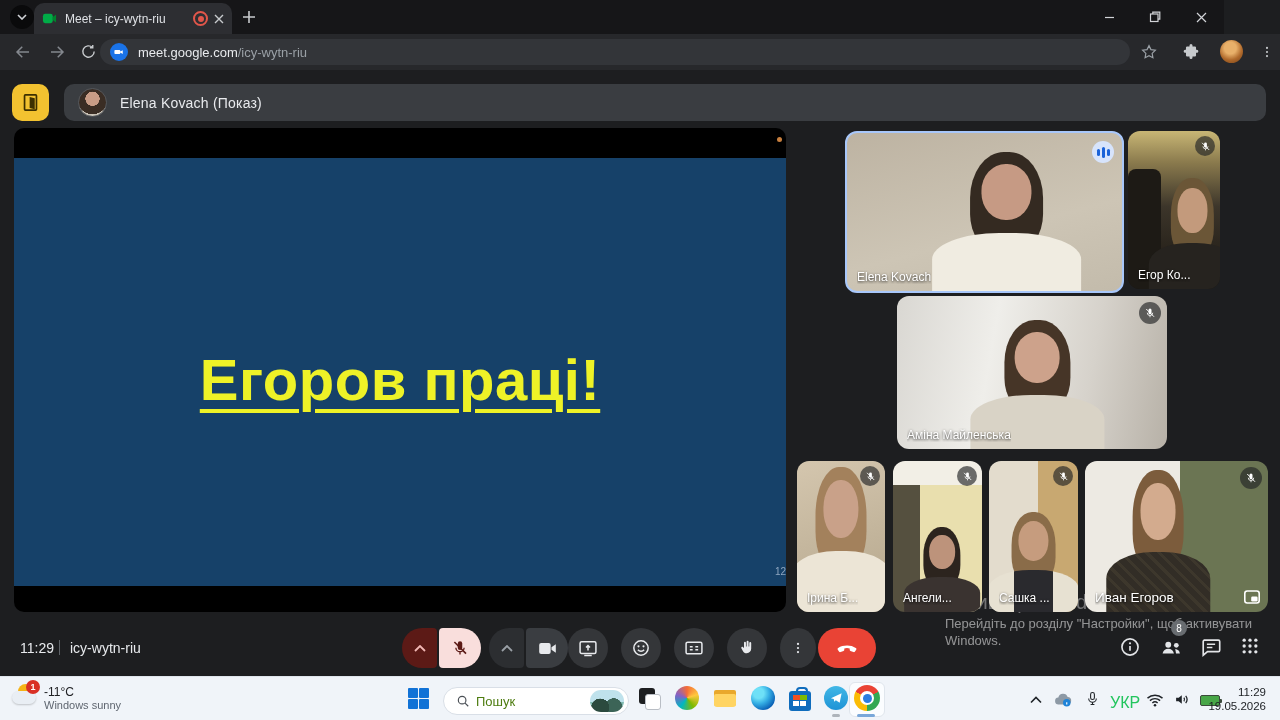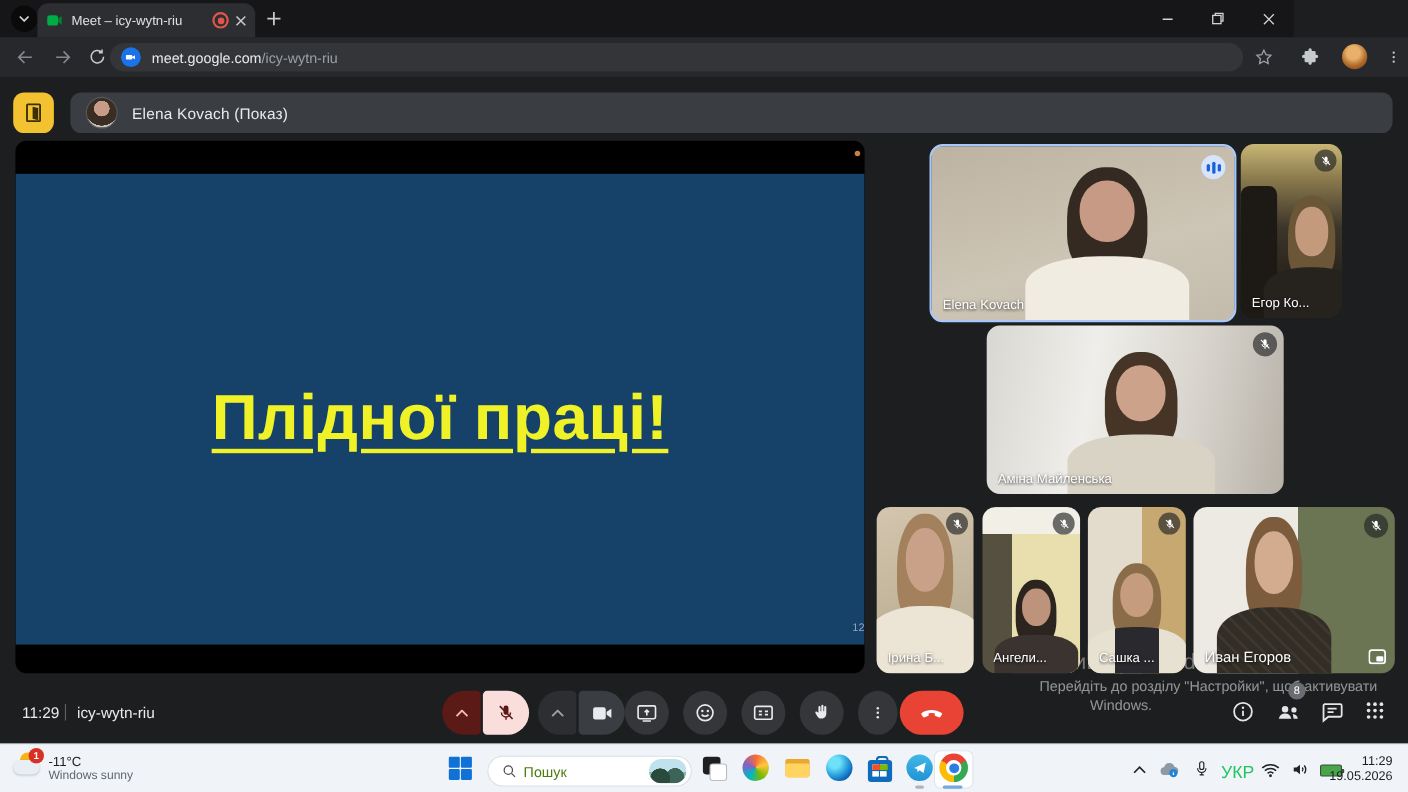--- a/index.html
+++ b/index.html
@@ -1,20 +1,20 @@
 <!DOCTYPE html>
 <html><head>
 <meta charset="utf-8">
 <style>
   html,body{margin:0;padding:0;background:#000;}
   #root{position:relative;width:1280px;height:720px;overflow:hidden;font-family:"Liberation Sans",sans-serif;background:#1d1e20;-webkit-font-smoothing:antialiased;}
   svg{display:block;}
 
   
-  .frame{position:absolute;left:0;top:0;width:1176px;height:34px;background:#161618;}
+  .frame{position:absolute;left:0;top:0;width:1176px;height:34px;background:#161618;padding-left:48px;}
   .tab-search{position:absolute;left:10px;top:5px;width:24px;height:24px;border-radius:50%;background:#0a0a0b;display:flex;align-items:center;justify-content:center;color:#cfd2d6;}
   .tab{position:absolute;left:34px;top:3px;width:198px;height:31px;background:#2d2e32;border-radius:10px 10px 0 0;display:flex;align-items:center;padding:0 8px;box-sizing:border-box;}
   .tab-title{flex:1;margin-left:8px;font-size:12px;color:#dfe1e5;white-space:nowrap;overflow:hidden;text-overflow:ellipsis;}
   .rec-dot{width:11px;height:11px;border-radius:50%;border:2px solid #e1564a;position:relative;margin:0 6px;}
   .rec-dot::after{content:'';position:absolute;left:2.5px;top:2.5px;width:6px;height:6px;border-radius:50%;background:#e1564a;}
   .tab-close{color:#c7cacd;}
   .newtab{position:absolute;left:240px;top:8px;width:18px;height:18px;color:#c7cacd;}
   .wc{position:absolute;top:0;width:46px;height:34px;display:flex;align-items:center;justify-content:center;color:#d2d4d8;}
   .toolbar{position:absolute;left:0;top:34px;width:1280px;height:36px;background:#27282b;}
   .nav-ic{position:absolute;top:43px;color:#84888e;}
@@ -55,21 +55,21 @@
   .t-irina{left:797px;top:461px;width:88px;height:151px;background:linear-gradient(160deg,#d4c6ae,#b4a68c);--hair:#a3815c;--skin:#c9a189;--shirt:#ece5d6;--pw:100%;--ph:96%;--px:50%;}
   .t-angeli{left:893px;top:461px;width:89px;height:151px;background:linear-gradient(180deg,#f2efe6 0 16%,transparent 16%),linear-gradient(90deg,#55503f 0 30%,#e9dfae 30% 100%);--hair:#2c241e;--skin:#bd937b;--shirt:#3a3330;--pw:72%;--ph:56%;--px:55%;}
   .t-sashka{left:989px;top:461px;width:89px;height:151px;background:linear-gradient(90deg,#e3dccd 0 55%,#c8a871 55% 100%);--hair:#8a6c49;--skin:#c69c7e;--shirt:linear-gradient(90deg,#e7e1d2 0 28%,#2a2a2e 28% 72%,#e7e1d2 72%);--pw:86%;--ph:66%;--px:50%;}
   .t-ivan{left:1085px;top:461px;width:183px;height:151px;background:linear-gradient(90deg,#edeae3 0 52%,#6b7553 52% 100%);--hair:#7c5c3c;--skin:#d3ab8e;--shirt:repeating-linear-gradient(45deg,#322d26 0 6px,#3d372c 6px 9px);--pw:48%;--ph:94%;--px:40%;}
   .t-ivan .name{font-size:13.5px;}
   .pip-ic{position:absolute;right:8px;bottom:8px;z-index:3;}
 
   
   .wm1{position:absolute;left:945px;top:591px;font-size:20px;color:rgba(255,255,255,.38);z-index:1;}
   .wm2{position:absolute;left:945px;top:616px;font-size:13px;color:rgba(255,255,255,.52);z-index:1;}
-  .wm3{position:absolute;left:945px;top:633px;font-size:13px;color:rgba(255,255,255,.52);z-index:1;margin-left:46px;}
+  .wm3{position:absolute;left:945px;top:633px;font-size:13px;color:rgba(255,255,255,.52);z-index:1;}
 
   
   .f-time{position:absolute;left:20px;top:640px;font-size:14px;color:#e8eaed;}
   .f-div{position:absolute;left:59px;top:640px;width:1px;height:15px;background:#5f6368;}
   .f-code{position:absolute;left:70px;top:640px;font-size:14px;color:#e8eaed;}
   .ctl{position:absolute;top:628px;height:40px;display:flex;align-items:center;justify-content:center;box-sizing:border-box;}
   .mic-chev{left:402px;width:35px;border-radius:20px 4px 4px 20px;background:#5c1a16;color:#f2b8b5;}
   .mic-btn{left:439px;width:42px;border-radius:4px 20px 20px 4px;background:#f9dedc;color:#5c1a16;}
   .cam-chev{left:489px;width:35px;border-radius:20px 4px 4px 20px;background:#2c2e31;color:#9aa0a6;}
   .cam-btn{left:526px;width:42px;border-radius:4px 20px 20px 4px;background:#3a3d41;color:#e8eaed;}
@@ -198,21 +198,21 @@
         <path d="M9 4.5l6 1.5v13l-6-1.5z" fill="#3d3000"></path>
       </svg>
   </div>
   <div class="banner">
     <span class="banner-avatar"></span>
     <span class="banner-name">Elena Kovach (Показ)</span>
   </div>
 
   <div class="present-panel">
     <div class="slide">
-      <div class="slide-title">Плідної праці!</div>
+      <div class="slide-title">Егоров праці!</div>
       <div class="slide-page">12</div>
     </div>
     <span class="slide-reddot"></span>
   </div>
 
   <div class="wm1">Активація Windows</div>
   <div class="wm2">Перейдіть до розділу "Настройки", щоб активувати</div>
   <div class="wm3">Windows.</div>
 
   <div class="tile t-elena">

